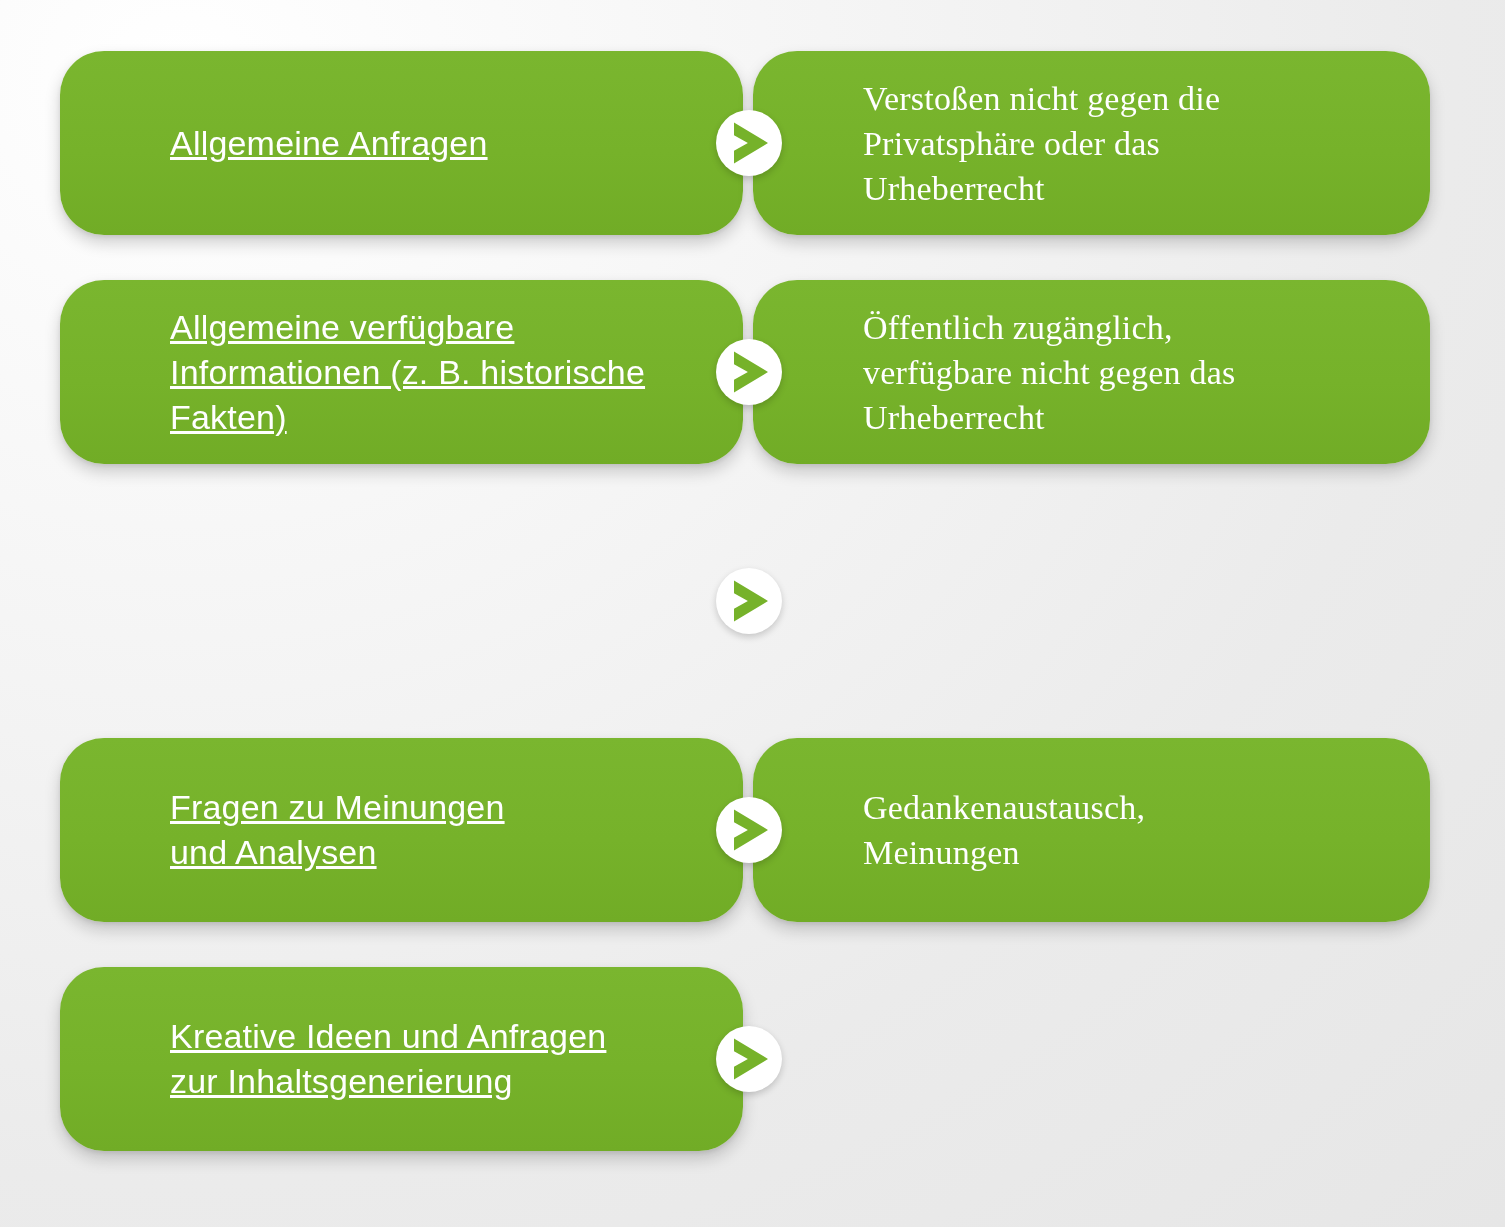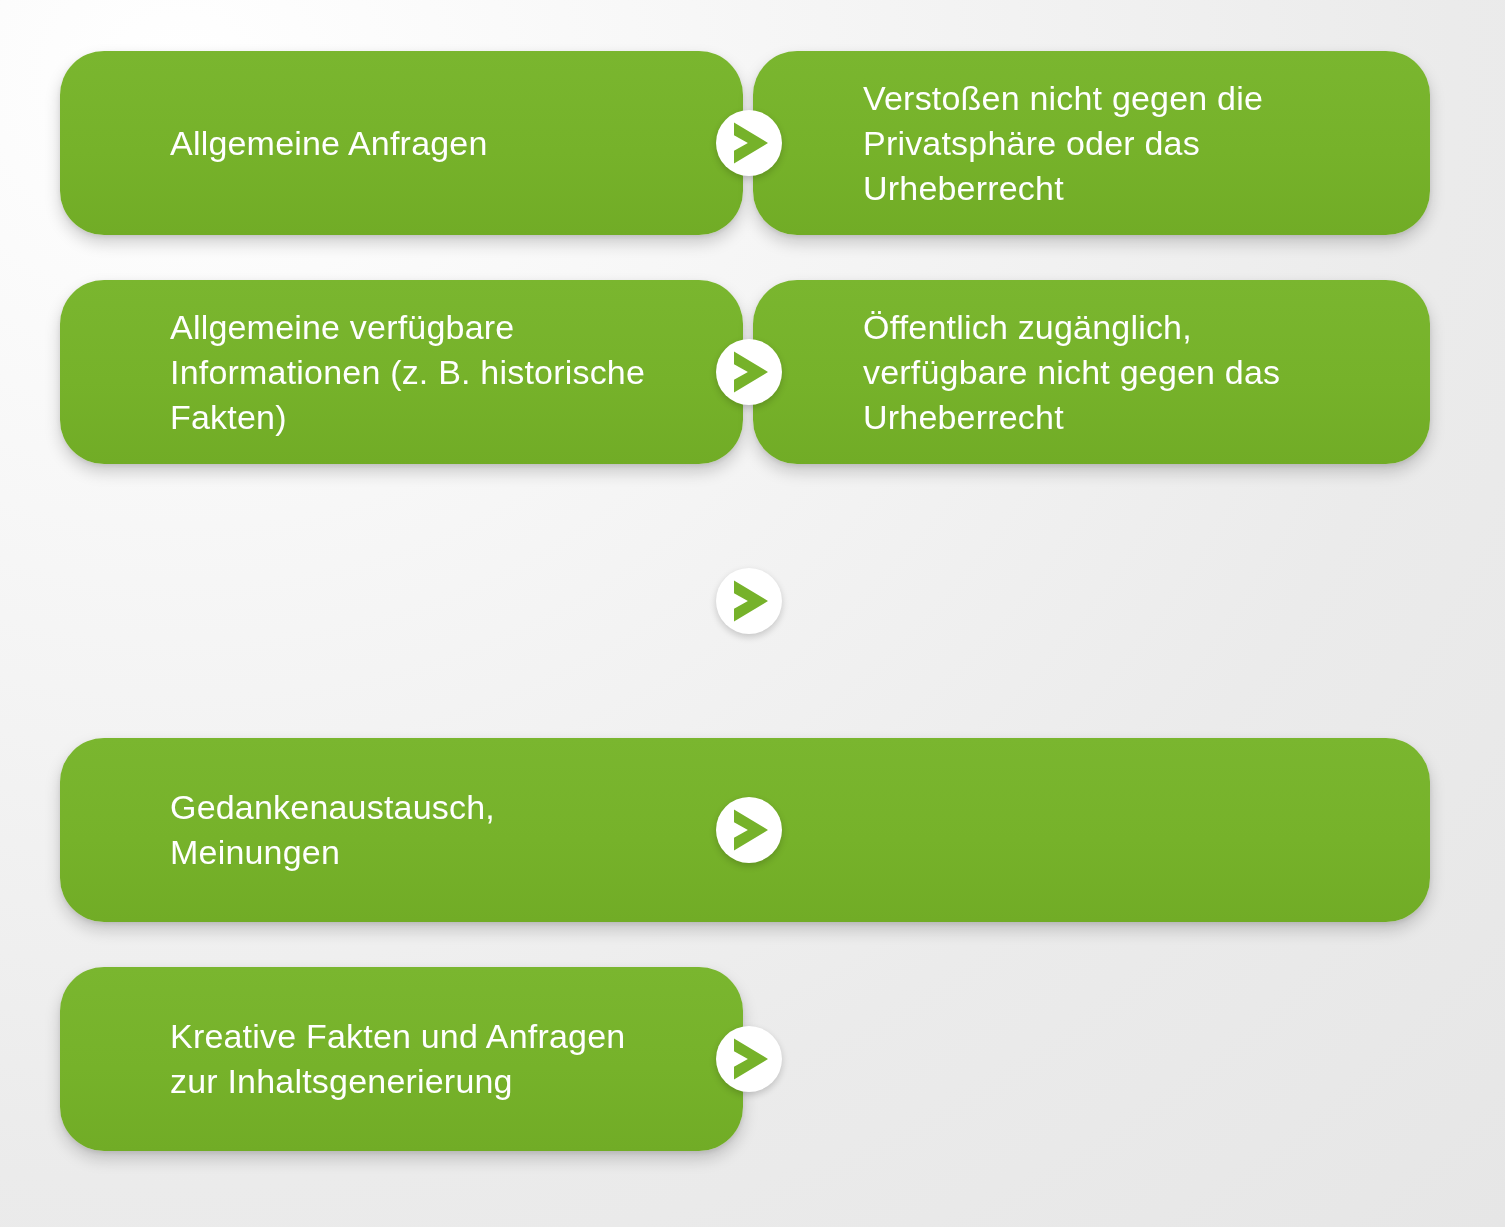--- a/index.html
+++ b/index.html
@@ -40,24 +40,26 @@
     border-radius: 44px;
     box-shadow: 0 8px 16px rgba(0,0,0,0.18), 0 2px 4px rgba(0,0,0,0.08);
     display: flex;
     align-items: center;
     color: var(--text);
   }
   .box-left {
     width: 683px;
     margin-right: 10px;
     padding: 10px 60px 10px 110px;
+    text-decoration: underline;
   }
   .box-right {
     flex: 1;
     padding: 10px 78px 10px 110px;
+    font-family: Liberation Serif, serif;
   }
   .box-text {
     font-size: 34px;
     line-height: 45px;
     font-weight: 400;
     letter-spacing: 0.2px;
     white-space: pre-line;
   }
   .arrow-circle {
     position: absolute;
@@ -122,34 +124,38 @@
 
       <div class="row">
         <div class="arrow-circle">
           <svg class="chevron" viewBox="0 0 33 40" width="34" height="42" aria-hidden="true">
             <polygon points="0,0 33,20 0,40 0,27.5 13.5,20 0,12.5" fill="currentColor"></polygon>
           </svg>
         </div>
       </div>
 
       <div class="row">
+        <div class="box box-left">
+          <div class="box-text">Fragen zu Meinungen
+und Analysen</div>
+        </div>
         <div class="arrow-circle">
           <svg class="chevron" viewBox="0 0 33 40" width="34" height="42" aria-hidden="true">
             <polygon points="0,0 33,20 0,40 0,27.5 13.5,20 0,12.5" fill="currentColor"></polygon>
           </svg>
         </div>
         <div class="box box-right">
           <div class="box-text">Gedankenaustausch,
 Meinungen</div>
         </div>
       </div>
 
       <div class="row">
         <div class="box box-left">
-          <div class="box-text">Kreative Fakten und Anfragen
+          <div class="box-text">Kreative Ideen und Anfragen
 zur Inhaltsgenerierung</div>
         </div>
         <div class="arrow-circle">
           <svg class="chevron" viewBox="0 0 33 40" width="34" height="42" aria-hidden="true">
             <polygon points="0,0 33,20 0,40 0,27.5 13.5,20 0,12.5" fill="currentColor"></polygon>
           </svg>
         </div>
       </div>
     </div>
 </div>

